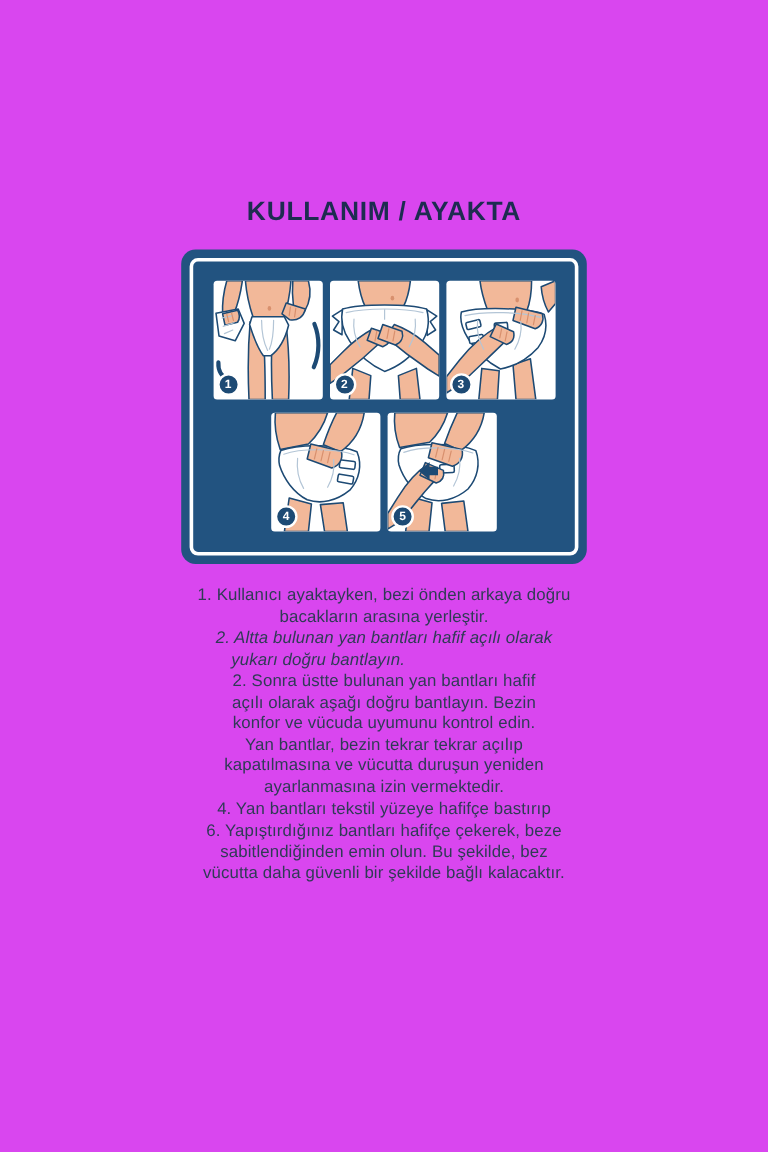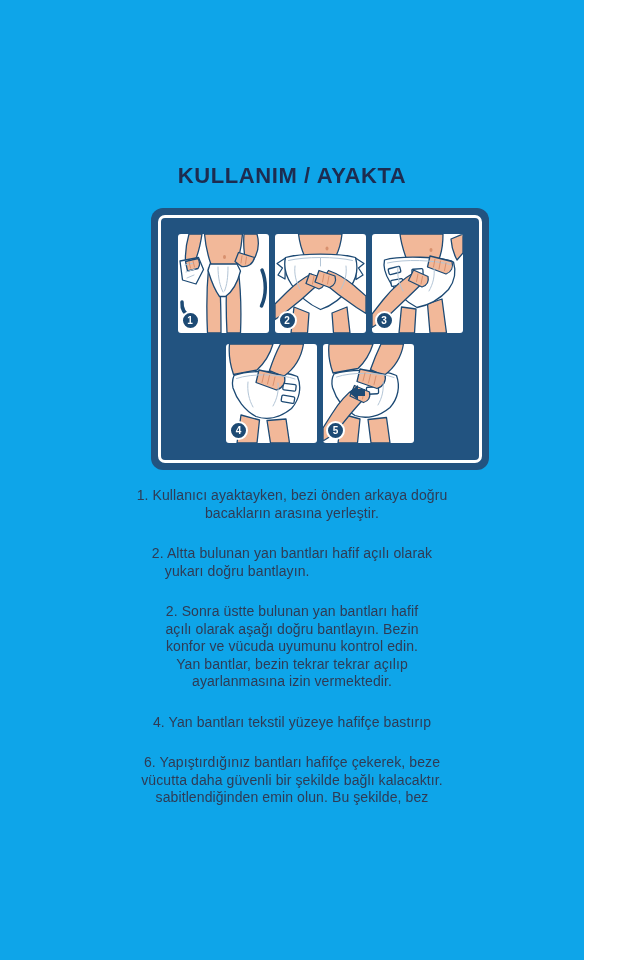--- a/index.html
+++ b/index.html
@@ -1,20 +1,20 @@
 <!DOCTYPE html>
 <html style="--board_blue: #225380; --outline_navy: #1d4a74; --title_navy: #1d2c50; --text_navy: #2f3b55; --skin: #f2b899; --skin_shadow: #d8906e; --diaper_crease: #b3c5d6;"><head>
 <meta charset="utf-8">
 <style>
   html, body { margin: 0; padding: 0; background: #ffffff; }
   .page {
     position: relative;
-    width: 584px;
+    width: 640px;
     height: 960px;
-    background: #0ea5e9;
+    background: #d946ef;
     overflow: hidden;
     font-family: "Liberation Sans", "DejaVu Sans", sans-serif;
   }
   .title {
     position: absolute;
     top: 161px;
     left: 0;
     width: 100%;
     text-align: center;
     font-size: 22px;
@@ -76,28 +76,28 @@
     justify-content: center;
   }
   .instructions {
     position: absolute;
     top: 487px;
     left: 0;
     width: 100%;
     display: flex;
     flex-direction: column;
     align-items: center;
-    gap: 23px;
+    gap: 1px;
     font-size: 14px;
     line-height: 17.5px;
     letter-spacing: 0.1px;
     color: var(--text_navy, #2f3b55);
   }
   .instruction { text-align: center; }
-  .instruction.hang { text-align: left; }
+  .instruction.hang { text-align: left; font-style: italic; }
   .instruction.hang .line + .line { padding-left: 13px; }
 </style>
 </head>
 <body>
 
 <div class="page">
 
   <div class="title">KULLANIM / AYAKTA</div>
 
   <div class="figure-board">
@@ -273,25 +273,26 @@
       </div>
       <div class="instruction hang">
         <div class="line">2. Altta bulunan yan bantları hafif açılı olarak</div>
         <div class="line">yukarı doğru bantlayın.</div>
       </div>
       <div class="instruction">
         <div class="line">2. Sonra üstte bulunan yan bantları hafif</div>
         <div class="line">açılı olarak aşağı doğru bantlayın.  Bezin</div>
         <div class="line">konfor ve vücuda uyumunu kontrol edin.</div>
         <div class="line">Yan bantlar, bezin tekrar tekrar açılıp</div>
+        <div class="line">kapatılmasına ve vücutta duruşun yeniden</div>
         <div class="line">ayarlanmasına izin vermektedir.</div>
       </div>
       <div class="instruction">
         <div class="line">4. Yan bantları tekstil yüzeye hafifçe bastırıp</div>
       </div>
       <div class="instruction">
         <div class="line">6. Yapıştırdığınız bantları hafifçe çekerek, beze</div>
+        <div class="line">sabitlendiğinden  emin olun. Bu şekilde, bez</div>
         <div class="line">vücutta daha güvenli bir şekilde bağlı kalacaktır.</div>
-        <div class="line">sabitlendiğinden  emin olun. Bu şekilde, bez</div>
       </div>
     </div>
 
 </div>
 
 </body></html>

